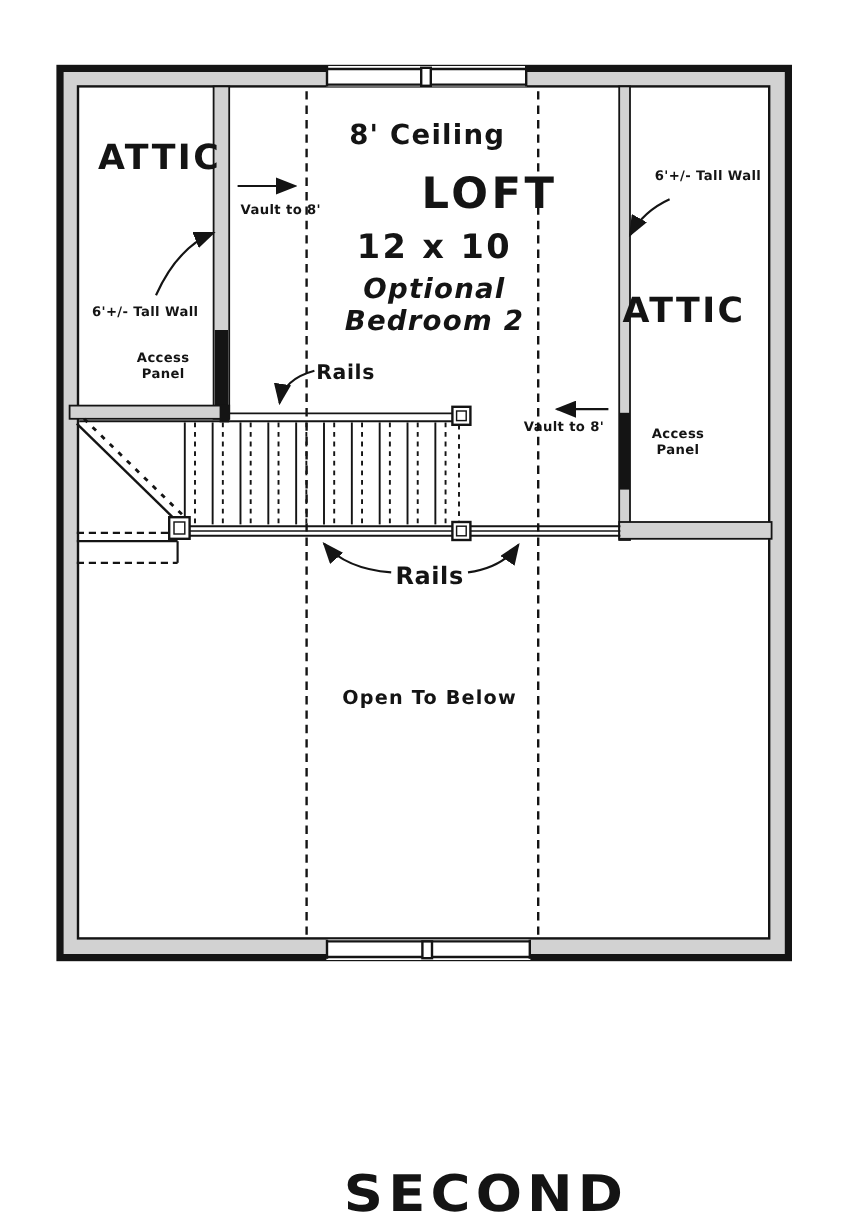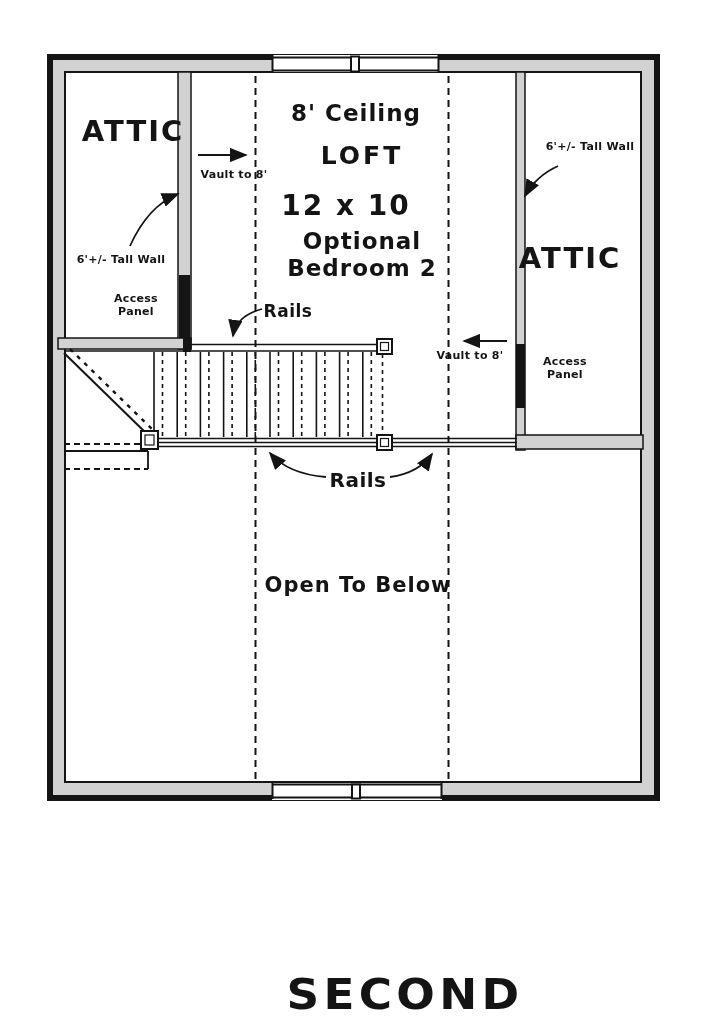--- a/index.html
+++ b/index.html
@@ -1,28 +1,28 @@
 <!DOCTYPE html>
 <html><head>
 <meta charset="utf-8">
 <style>
   html,body{margin:0;padding:0;background:#fff;}
   .stage{position:relative;width:706px;height:1024px;background:#ffffff;
          font-family:"DejaVu Sans",sans-serif;overflow:hidden;}
   svg{position:absolute;left:0;top:0;}
   .lbl{position:absolute;transform:translateX(-50%);color:#141414;font-weight:bold;
        white-space:pre-line;text-align:center;line-height:1.18;letter-spacing:.5px;}
-  .fs-big{font-size:25px;letter-spacing:3px;}
+  .fs-big{font-size:36px;letter-spacing:3px;margin-left:46px;}
   .fs-med{font-size:23px;letter-spacing:1px;}
   .fs-dim{font-size:28px;letter-spacing:2px;}
   .fs-room{font-size:29px;letter-spacing:2px;}
   .fs-small{font-size:11px;letter-spacing:.3px;}
   .fs-rails{font-size:17px;}
   .fs-rails2{font-size:20px;}
-  .fs-open{font-size:21px;letter-spacing:1px;}
+  .fs-open{font-size:16px;letter-spacing:1px;}
   .title{font-size:42px;letter-spacing:4px;transform:translateX(-50%) scaleX(1.08);}
 </style>
 </head>
 <body>
 
 <div class="stage">
 
   <svg width="706" height="1024" viewBox="0 0 706 1024">
     <defs>
       <marker id="ah" viewBox="0 0 10 8" markerWidth="10" markerHeight="8" refX="9" refY="4" orient="auto">
@@ -128,22 +128,22 @@
       <path d="M130,246 Q148,206 178,194" marker-end="url(#ah)"></path>
       <path d="M558,166 Q536,176 525,196" marker-end="url(#ah)"></path>
       <path d="M262,309 Q236,316 233,336" marker-end="url(#ah)"></path>
       <path d="M326,477 Q288,474 270,453" marker-end="url(#ah)"></path>
       <path d="M390,477 Q419,473 432,454" marker-end="url(#ah)"></path>
     </g>
   </svg>
 
   <div class="lbl fs-med" style="left:356px;top:100px;">8' Ceiling</div>
   <div class="lbl fs-big" style="left:362px;top:141px;">LOFT</div>
-  <div class="lbl fs-dim" style="left:346px;top:189px;text-align:right;">12 x 10</div>
-  <div class="lbl fs-med" style="left:362px;top:228px;">Optional
+  <div class="lbl fs-dim" style="left:362px;top:189px;text-align:right;">12 x 10</div>
+  <div class="lbl fs-med" style="left:362px;top:228px;font-style:italic;">Optional
 Bedroom 2</div>
 
   <div class="lbl fs-room" style="left:133px;top:114px;">ATTIC</div>
   <div class="lbl fs-room" style="left:570px;top:241px;">ATTIC</div>
 
   <div class="lbl fs-small" style="left:121px;top:254px;">6'+/- Tall Wall</div>
   <div class="lbl fs-small" style="left:590px;top:141px;">6'+/- Tall Wall</div>
 
   <div class="lbl fs-small" style="left:136px;top:293px;">Access
 Panel</div>

